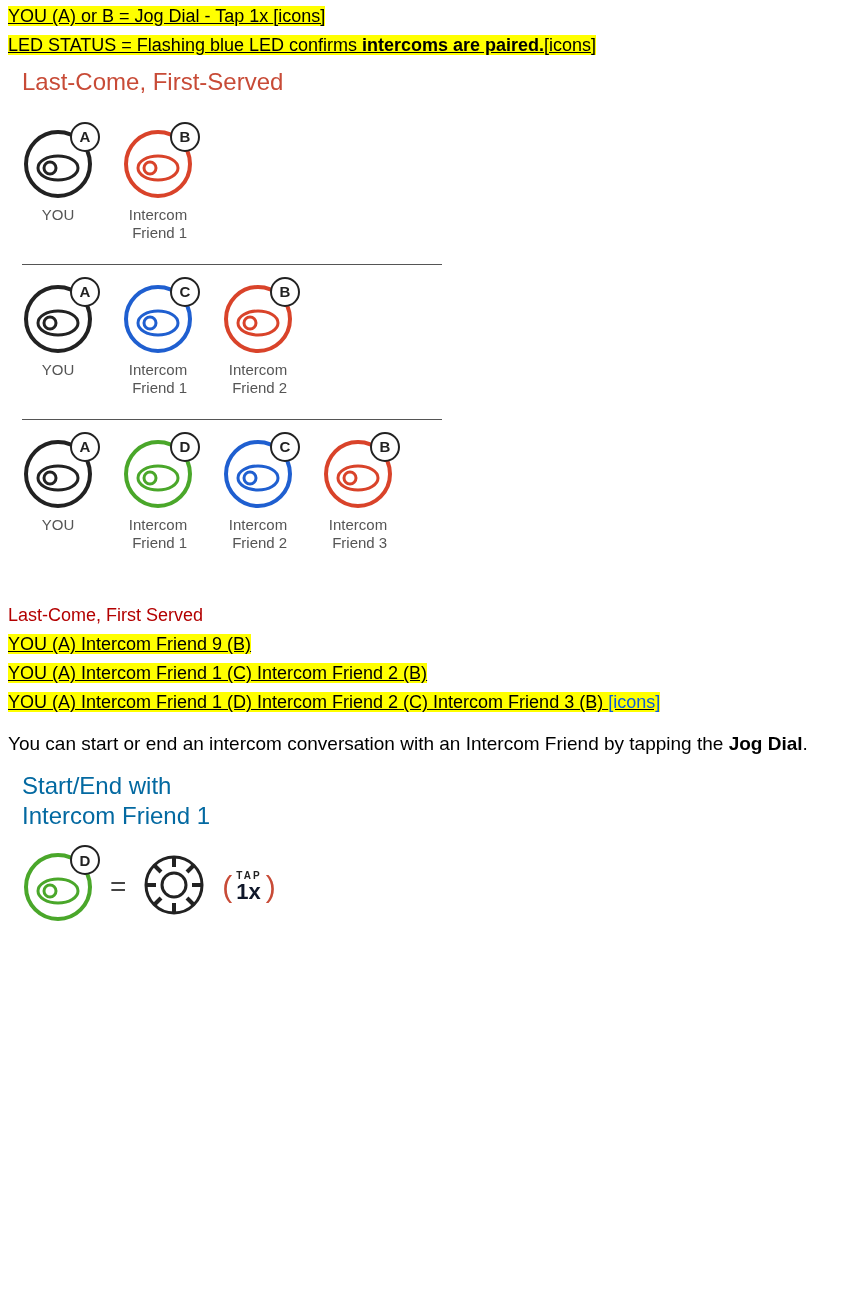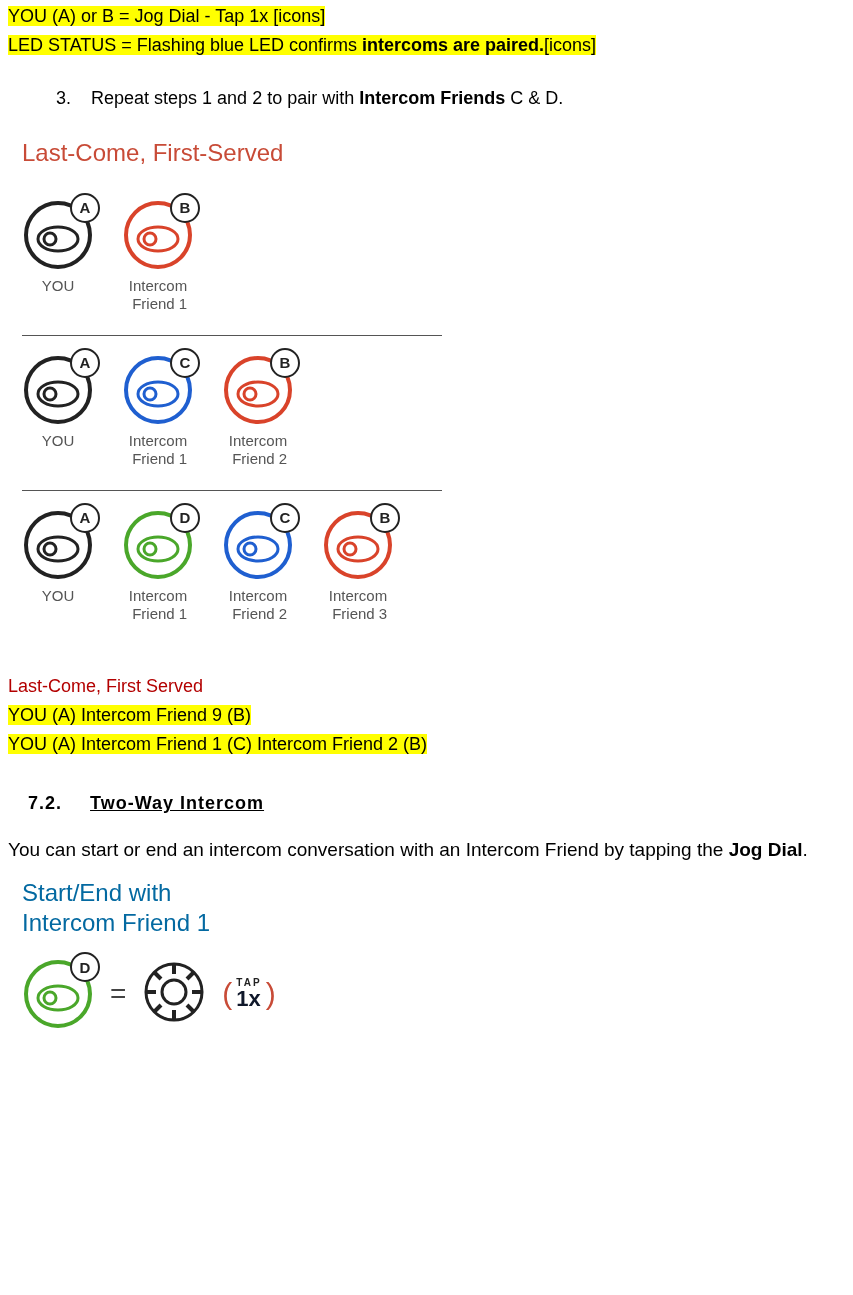--- a/index.html
+++ b/index.html
@@ -1,17 +1,17 @@
 <!DOCTYPE html>
 <html><head>
 <meta charset="utf-8">
 <style>
   html,body{margin:0;padding:0;background:#fff;font-family:Arial,Helvetica,sans-serif;color:#000;}
   .page{width:853px;min-height:1295px;box-sizing:border-box;padding:0 8px 30px 8px;position:relative;}
-  .hl{background:#ffff00;display:inline;}
+  .hl{background:#ffff00;display:inline;text-decoration:underline;}
   .line{font-size:18px;line-height:1.45;margin:3px 0;}
   .step3{font-size:18px;margin:30px 0 30px 48px;}
   .step3 .num{display:inline-block;width:30px;}
   .diagram{margin:10px 0 20px 0;}
   .dh{font-family:Arial,Helvetica,sans-serif;font-size:24px;color:#c84b37;font-weight:400;margin:8px 0 20px 14px;}
   .drow{display:flex;align-items:flex-start;gap:28px;padding:12px 0 16px 14px;}
   .sep{border:0;border-top:1px solid #555;width:420px;margin:6px 0 6px 14px;}
   .unit{display:flex;flex-direction:column;align-items:center;font-family:Arial,Helvetica,sans-serif;font-size:15px;color:#555;line-height:1.2;}
   .unit .lab{margin-top:6px;text-align:right;}
   .ic{position:relative;width:72px;height:72px;}
@@ -41,24 +41,20 @@
       <span>YOU (A) or B = Jog Dial - Tap 1x </span><span>[icons]</span>
     </span>
   </div>
 
   <div class="line">
     <span class="hl">
       <span>LED STATUS = Flashing blue LED confirms </span><b>intercoms are paired.</b><span>[icons]</span>
     </span>
   </div>
 
-  <div class="step3">
-    <span class="num">3.</span>
-    <span>Repeat steps 1 and 2 to pair with </span><b>Intercom Friends</b><span> C &amp; D.</span>
-  </div>
 
   <div class="diagram">
     <div class="dh">Last-Come, First-Served</div>
 
     <div class="drow">
       <div class="unit">
         <div class="ic">
           <svg width="72" height="72" viewBox="0 0 72 72">
             <circle cx="36" cy="36" r="32" fill="none" stroke="#222" stroke-width="4"></circle>
             <ellipse cx="36" cy="40" rx="20" ry="12" fill="none" stroke="#222" stroke-width="3"></ellipse>
@@ -172,24 +168,26 @@
         <div class="lab" style="white-space:pre-line;">Intercom
 Friend 3</div>
       </div>
     </div>
   </div>
 
   <div class="line red-sub">Last-Come, First Served</div>
 
   <div class="line"><span class="hl">YOU (A) Intercom Friend 9 (B)</span></div>
   <div class="line"><span class="hl">YOU (A) Intercom Friend 1 (C) Intercom Friend 2 (B)</span></div>
-
-  <div class="sect">
-    <span class="num">7.2.</span><span class="title">Two-Way Intercom</span>
-  </div>
+  <div class="line">
+    <span class="hl">
+      <span>YOU (A) Intercom Friend 1 (D) Intercom Friend 2 (C) Intercom Friend 3 (B) </span><span class="blue-txt">[icons]</span>
+    </span>
+  </div>
+
 
   <div class="para">
     <span>You can start or end an intercom conversation with an Intercom Friend by tapping the </span><b>Jog Dial</b><span>.</span>
   </div>
 
 
   <div class="diagram">
     <div class="dh2">
       <span>Start/End with</span><br>
       <span>Intercom Friend 1</span>

